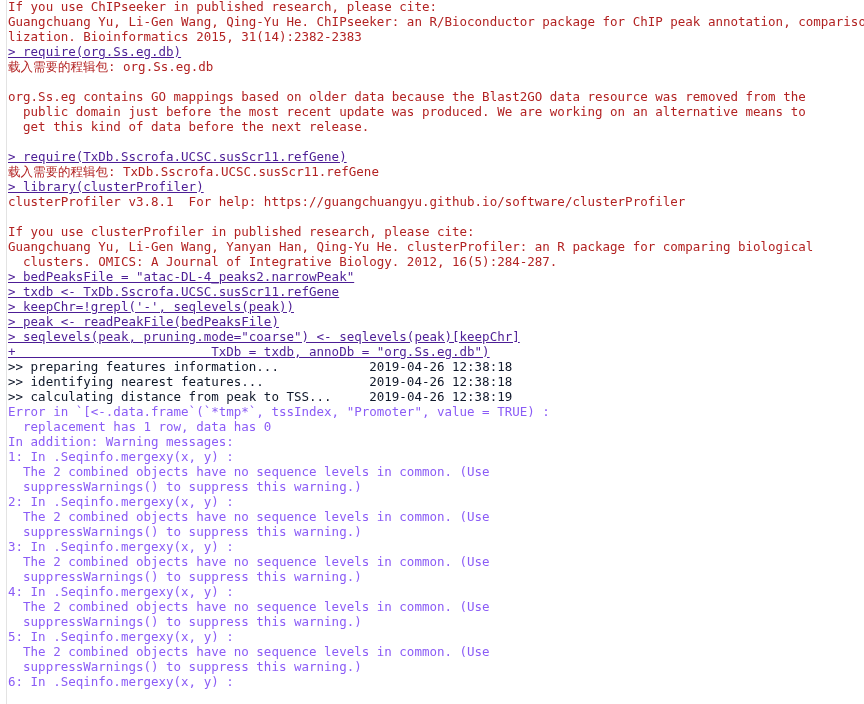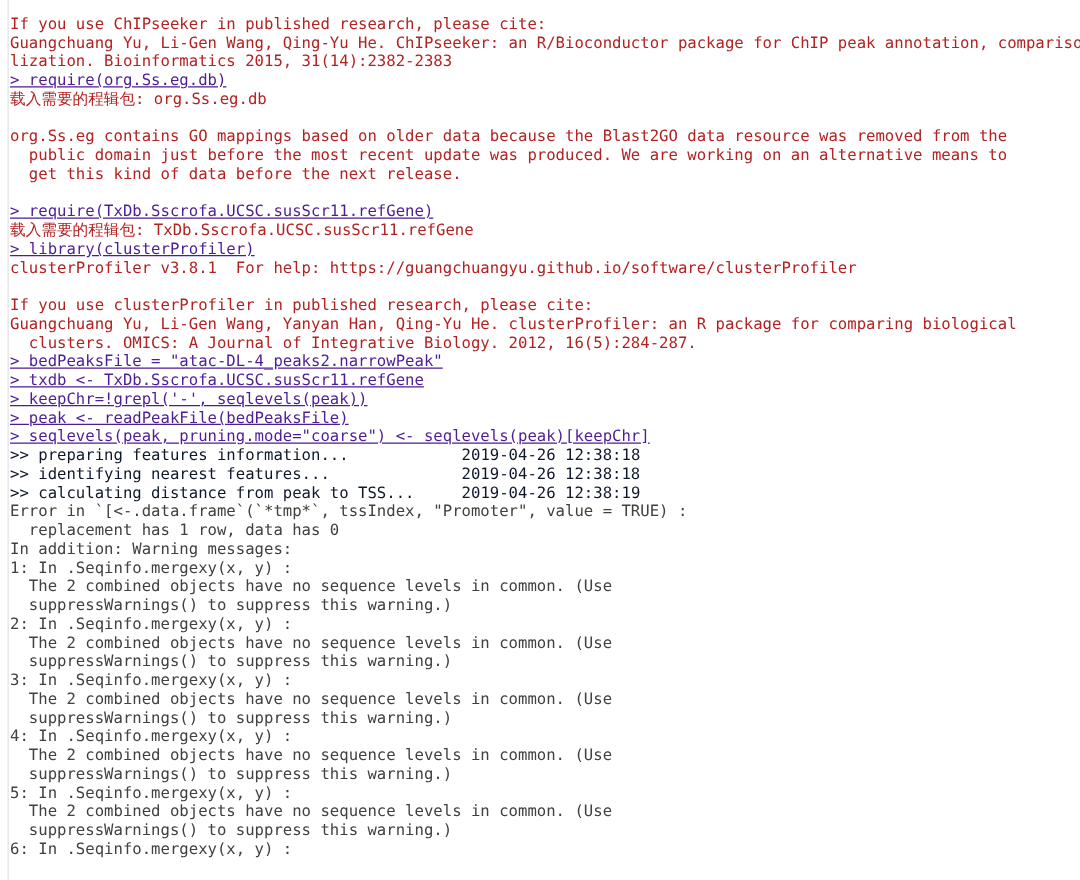--- a/index.html
+++ b/index.html
@@ -34,33 +34,33 @@
     z-index: 3;
   }
   #scroll-area {
     position: absolute;
     left: 8px;
     top: 0;
     width: 856px;
     height: 704px;
     overflow: hidden;
     
-    padding-top: 16px;
+    padding-top: 4px;
   }
   .ln {
     height: 15px;
     line-height: 15px;
     white-space: pre;
     margin: 0;
     padding: 0;
     letter-spacing: 0px;
   }
   .c-out    { color: #b22222; }   
   .c-cmd    { color: #4c1d95; text-decoration: underline; }   
-  .c-err    { color: #404040; }   
+  .c-err    { color: #8b5cf6; }   
   .c-blank  { color: transparent; }
   .prog-row {
     display: block;
     height: 15px;
     line-height: 15px;
     white-space: pre;
     color: #0f172a;
   }
   .prog-msg { display: inline-block; }
   .prog-time { display: inline-block; }
@@ -92,20 +92,21 @@
         <div class="ln c-out">clusterProfiler v3.8.1  For help: https://guangchuangyu.github.io/software/clusterProfiler</div>
         <div class="ln c-blank"> </div>
         <div class="ln c-out">If you use clusterProfiler in published research, please cite:</div>
         <div class="ln c-out">Guangchuang Yu, Li-Gen Wang, Yanyan Han, Qing-Yu He. clusterProfiler: an R package for comparing biological</div>
         <div class="ln c-out">  clusters. OMICS: A Journal of Integrative Biology. 2012, 16(5):284-287.</div>
         <div class="ln c-cmd">&gt; bedPeaksFile = "atac-DL-4_peaks2.narrowPeak"</div>
         <div class="ln c-cmd">&gt; txdb &lt;- TxDb.Sscrofa.UCSC.susScr11.refGene</div>
         <div class="ln c-cmd">&gt; keepChr=!grepl('-', seqlevels(peak))</div>
         <div class="ln c-cmd">&gt; peak &lt;- readPeakFile(bedPeaksFile)</div>
         <div class="ln c-cmd">&gt; seqlevels(peak, pruning.mode="coarse") &lt;- seqlevels(peak)[keepChr]</div>
+        <div class="ln c-cmd">+                          TxDb = txdb, annoDb = "org.Ss.eg.db")</div>
         <div class="prog-row"><span class="prog-msg">&gt;&gt; preparing features information...</span><span>            </span><span class="prog-time">2019-04-26 12:38:18</span></div>
         <div class="prog-row"><span class="prog-msg">&gt;&gt; identifying nearest features...</span><span>              </span><span class="prog-time">2019-04-26 12:38:18</span></div>
         <div class="prog-row"><span class="prog-msg">&gt;&gt; calculating distance from peak to TSS...</span><span>     </span><span class="prog-time">2019-04-26 12:38:19</span></div>
         <div class="ln c-err">Error in `[&lt;-.data.frame`(`*tmp*`, tssIndex, "Promoter", value = TRUE) :</div>
         <div class="ln c-err">  replacement has 1 row, data has 0</div>
         <div class="ln c-err">In addition: Warning messages:</div>
         <div class="ln c-err">1: In .Seqinfo.mergexy(x, y) :</div>
         <div class="ln c-err">  The 2 combined objects have no sequence levels in common. (Use</div>
         <div class="ln c-err">  suppressWarnings() to suppress this warning.)</div>
         <div class="ln c-err">2: In .Seqinfo.mergexy(x, y) :</div>

